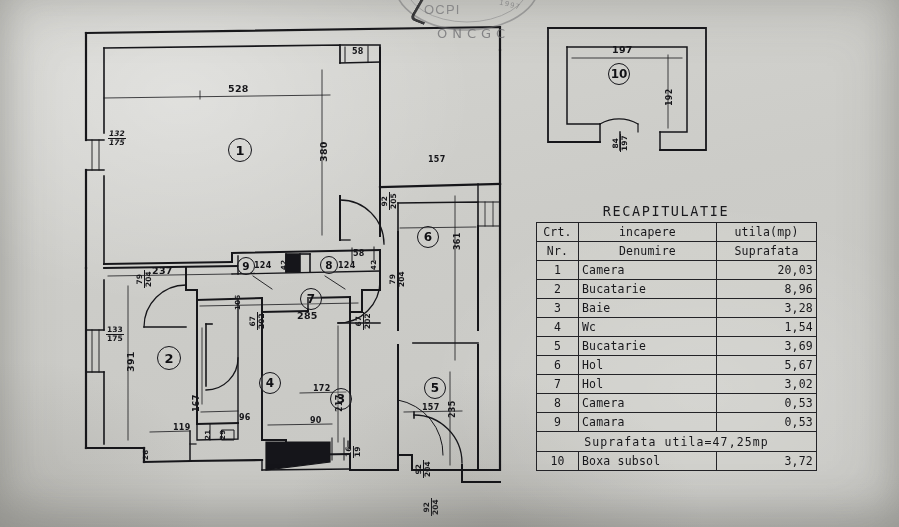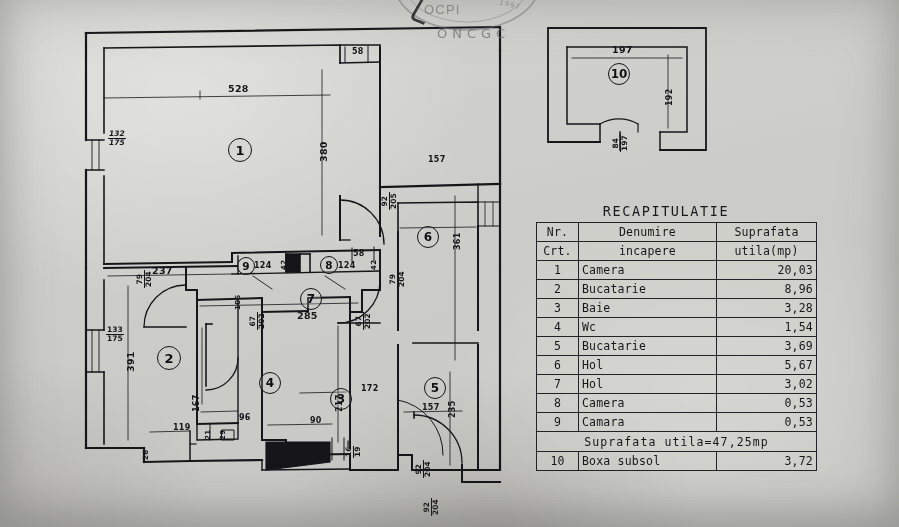--- a/index.html
+++ b/index.html
@@ -393,21 +393,21 @@
   <div class="dim tiny rot90" style="left:281px; top:270px;">42</div>
   <div class="dim tiny rot90" style="left:371px; top:270px;">42</div>
   <div class="dim" style="left:297px; top:311px;">285</div>
 
   <div class="dim small rot90" style="left:193px; top:412px;">167</div>
   <div class="dim small" style="left:239px; top:414px;">96</div>
   <div class="dim tiny rot90" style="left:205px; top:440px;">21</div>
   <div class="dim tiny rot90" style="left:220px; top:440px;">29</div>
 
   <div class="dim small" style="left:310px; top:417px;">90</div>
-  <div class="dim small" style="left:313px; top:385px;margin-left:48px;">172</div>
+  <div class="dim small" style="left:313px; top:385px;">172</div>
   <div class="dim small rot90" style="left:336px; top:412px;">217</div>
 
   <div class="dim small rot90" style="left:454px; top:250px;">361</div>
   <div class="dim small rot90" style="left:449px; top:418px;">235</div>
   <div class="dim small" style="left:422px; top:404px;">157</div>
 
   <div class="dim" style="left:612px; top:45px;">197</div>
   <div class="dim small rot90" style="left:666px; top:106px;">192</div>
 
   <div class="frac" style="left:108px; top:130px;font-style:italic;">
@@ -452,36 +452,36 @@
   </div>
   <div class="frac rot90" style="left:345px; top:458px;">
     <span class="num">16</span>
     <span class="den">19</span>
   </div>
 
   <div id="recap">
     <div id="recap-title">RECAPITULATIE</div>
     <table class="recap">
       <thead>
+        <tr>
+          <th class="c-nr">Crt.</th>
+          <th class="c-name">incapere</th>
+          <th class="c-area">utila(mp)</th>
+        </tr>
         <tr>
           <th class="c-nr">
             <div>Nr.</div>
           </th>
           <th class="c-name">
             <div>Denumire</div>
           </th>
           <th class="c-area">
             <div>Suprafata</div>
           </th>
         </tr>
-        <tr>
-          <th class="c-nr">Crt.</th>
-          <th class="c-name">incapere</th>
-          <th class="c-area">utila(mp)</th>
-        </tr>
       </thead>
       <tbody id="recap-body">
           <tr>
             <td class="c-nr">1</td>
             <td class="c-name">Camera</td>
             <td class="c-area">20,03</td>
           </tr>
           <tr>
             <td class="c-nr">2</td>
             <td class="c-name">Bucatarie</td>

